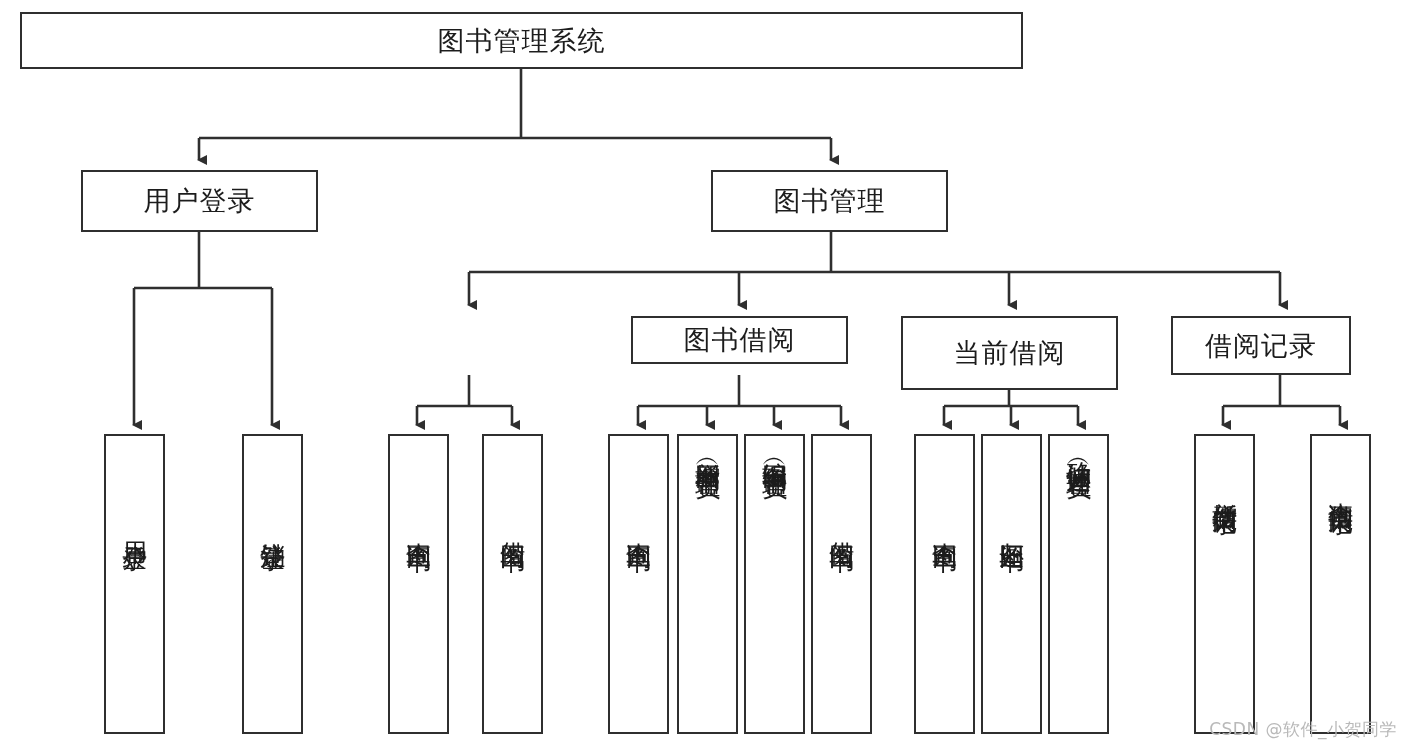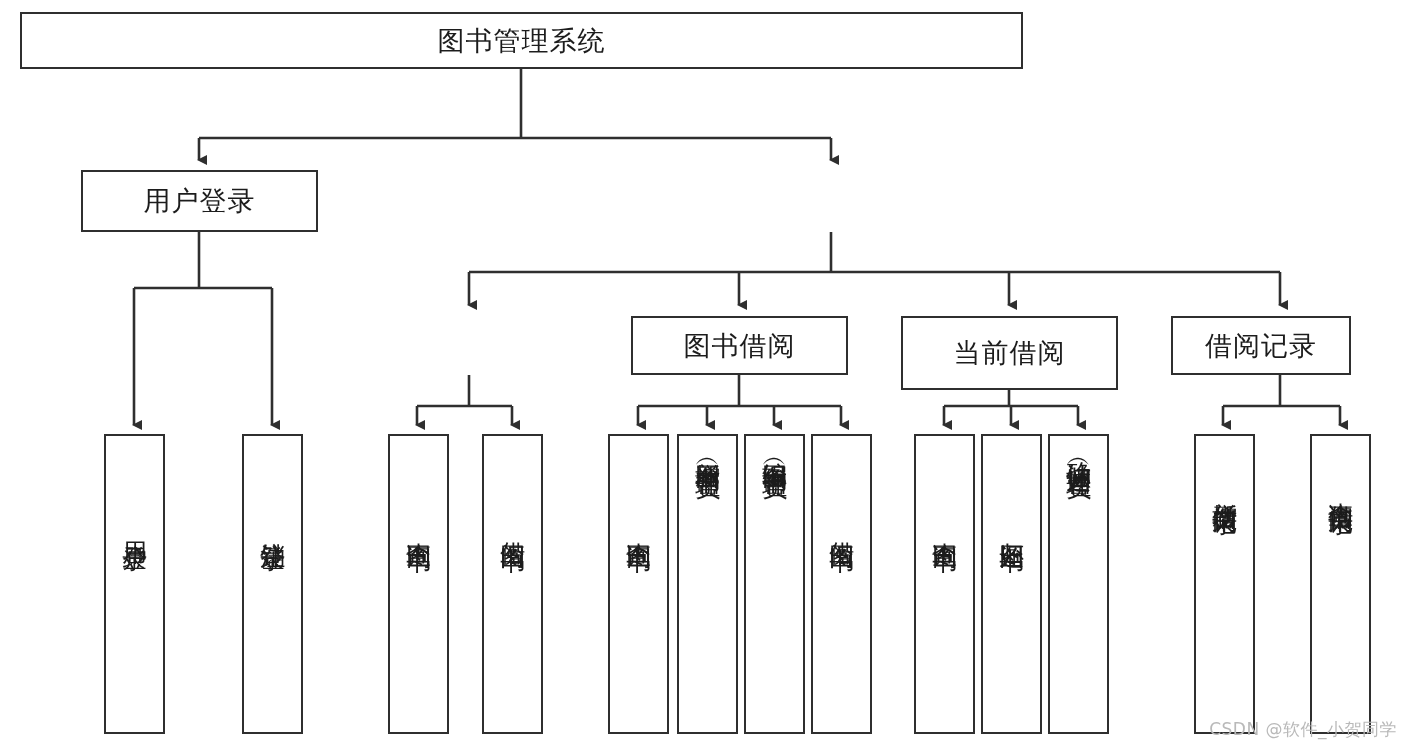--- a/index.html
+++ b/index.html
@@ -105,22 +105,25 @@
     </g>
   </svg>
 
   <div class="node h" style="left:20px;top:12px;width:1003px;height:57px;">
     <span>图书管理系统</span>
   </div>
 
   <div class="node h" style="left:81px;top:170px;width:237px;height:62px;">
     <span>用户登录</span>
   </div>
+  <div class="node h" style="left:711px;top:170px;width:237px;height:62px;">
+    <span>图书管理</span>
+  </div>
 
-  <div class="node h" style="left:631px;top:316px;width:217px;height:59px;">
+  <div class="node h" style="left:631px;top:316px;width:217px;height:48px;">
     <span>图书借阅</span>
   </div>
   <div class="node h" style="left:901px;top:316px;width:217px;height:74px;">
     <span>当前借阅</span>
   </div>
   <div class="node h" style="left:1171px;top:316px;width:180px;height:59px;">
     <span>借阅记录</span>
   </div>
 
   <div class="node v" style="left:104px;top:434px;width:61px;height:300px;">

